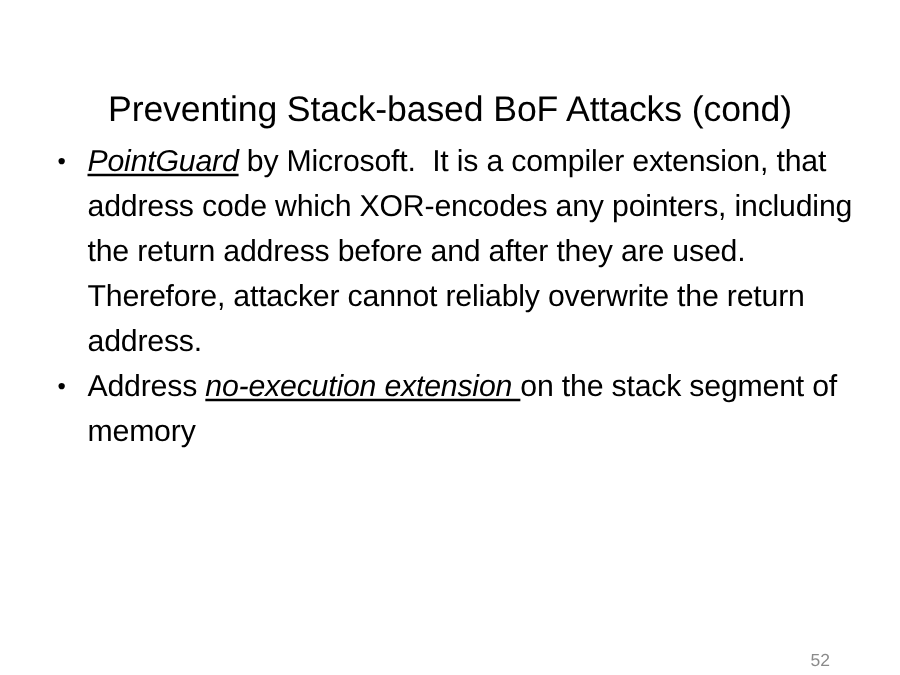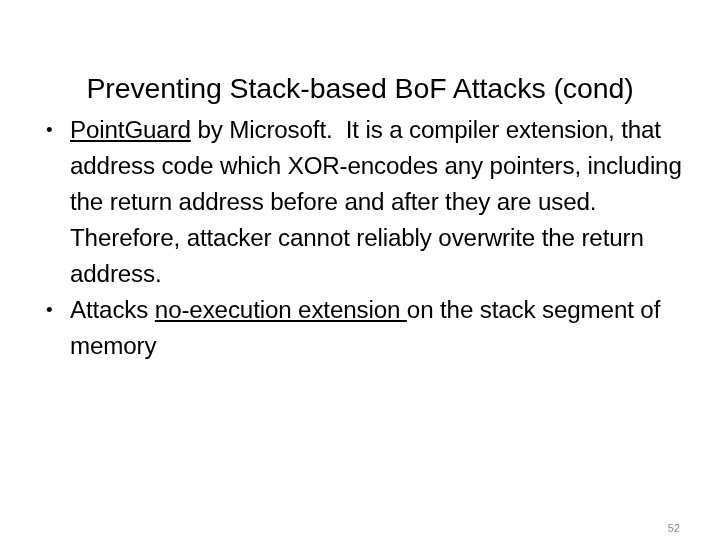--- a/index.html
+++ b/index.html
@@ -62,44 +62,45 @@
     left: 8px;
     top: 0;
     font-size: 19px;
     line-height: 36px;
     color: #000000;
   }
   .u {
     text-decoration: underline;
     text-underline-offset: 2px;
     text-decoration-thickness: 1.5px;
+    font-style: italic;
   }
   .page-number {
     position: absolute;
-    right: 40px;
+    right: 56px;
     top: 505px;
-    font-size: 11px;
+    font-size: 14px;
     line-height: 14px;
     color: #8a8a8a;
     text-align: center;
   }
 </style>
 </head>
 <body>
 
 <div class="slide">
 
   <h1 class="slide-title">Preventing Stack-based BoF Attacks (cond)</h1>
 
   <div class="body-block">
     <ul class="bullets">
       <li class="bullet">
         <span><span class="u">PointGuard</span><span> by Microsoft.&nbsp; It is a compiler extension, that address code which XOR-encodes any pointers, including the return address before and after they are used. Therefore, attacker cannot reliably overwrite the return address.</span></span>
       </li>
       <li class="bullet">
-        <span><span>Attacks </span><span class="u">no-execution extension </span><span>on the stack segment of memory</span></span>
+        <span><span>Address </span><span class="u">no-execution extension </span><span>on the stack segment of memory</span></span>
       </li>
     </ul>
   </div>
 
   <div class="page-number">52</div>
 
 </div>
 
 </body></html>

